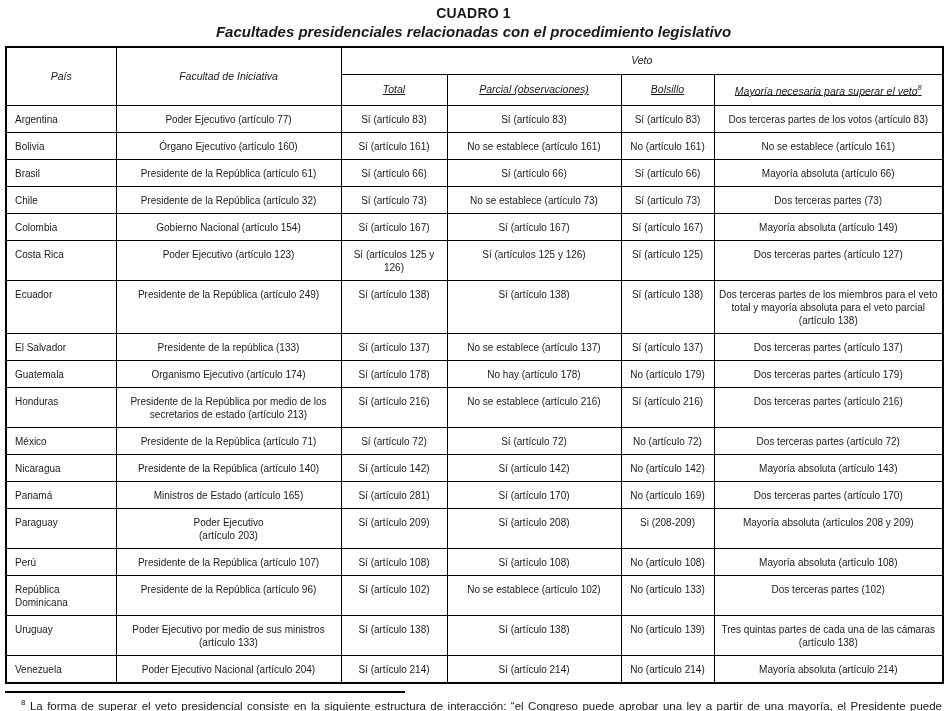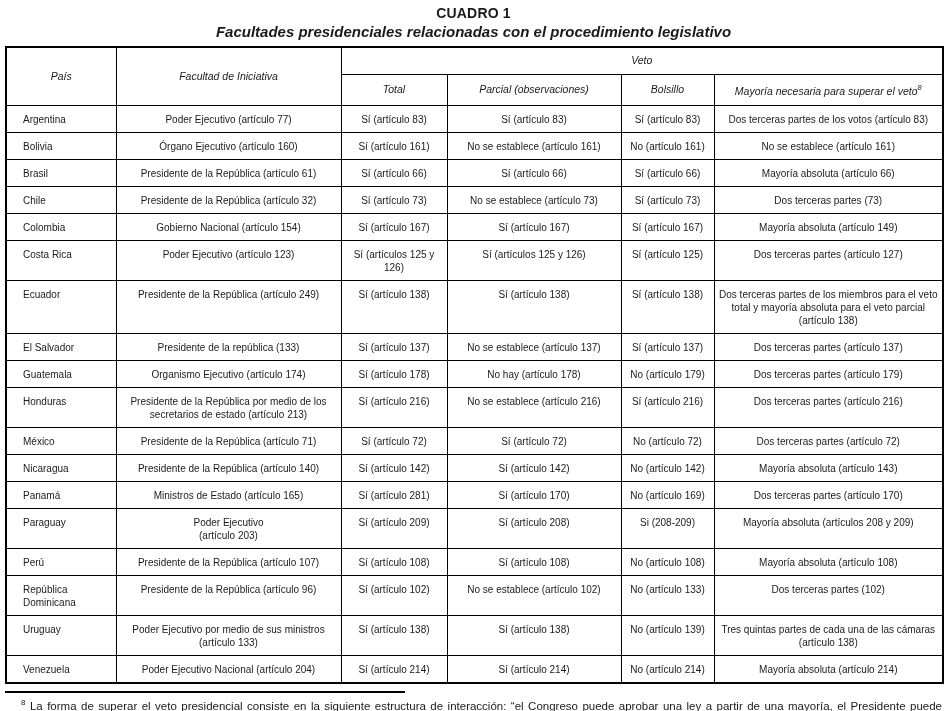--- a/index.html
+++ b/index.html
@@ -20,29 +20,29 @@
   }
   .cuadro th, .cuadro td { border:1px solid #000; }
 
   .cuadro th {
     font-style:italic; font-weight:normal; font-size:10.5px;
     text-align:center; vertical-align:middle; padding:3px 4px;
     line-height:1.25;
     margin-top:32px;
   }
   .cuadro thead tr.veto-row th { height:20px; }
-  .cuadro thead tr.sub-row th { height:24px; }
+  .cuadro thead tr.sub-row th { height:24px;text-decoration:underline; }
   .cuadro th sup { font-size:7.5px; font-style:italic; }
 
   .cuadro td {
     font-size:10px; text-align:center; vertical-align:top;
     padding:7px 3px 6px; line-height:1.3; white-space:pre-line;
     overflow:hidden;
   }
-  .cuadro td.cell-pais { text-align:left; padding-left:16px; }
+  .cuadro td.cell-pais { text-align:left; padding-left:8px; }
 
   .footnote-rule { width:400px; height:0; border-top:2px solid #000; margin:7px 0 5px 0; }
   .footnote {
     margin:0; font-size:11.5px; line-height:1.5;
     text-align:justify; text-indent:16px;
   }
   .footnote sup { font-size:8px; line-height:0; }
 </style>
 </head>
 <body>

